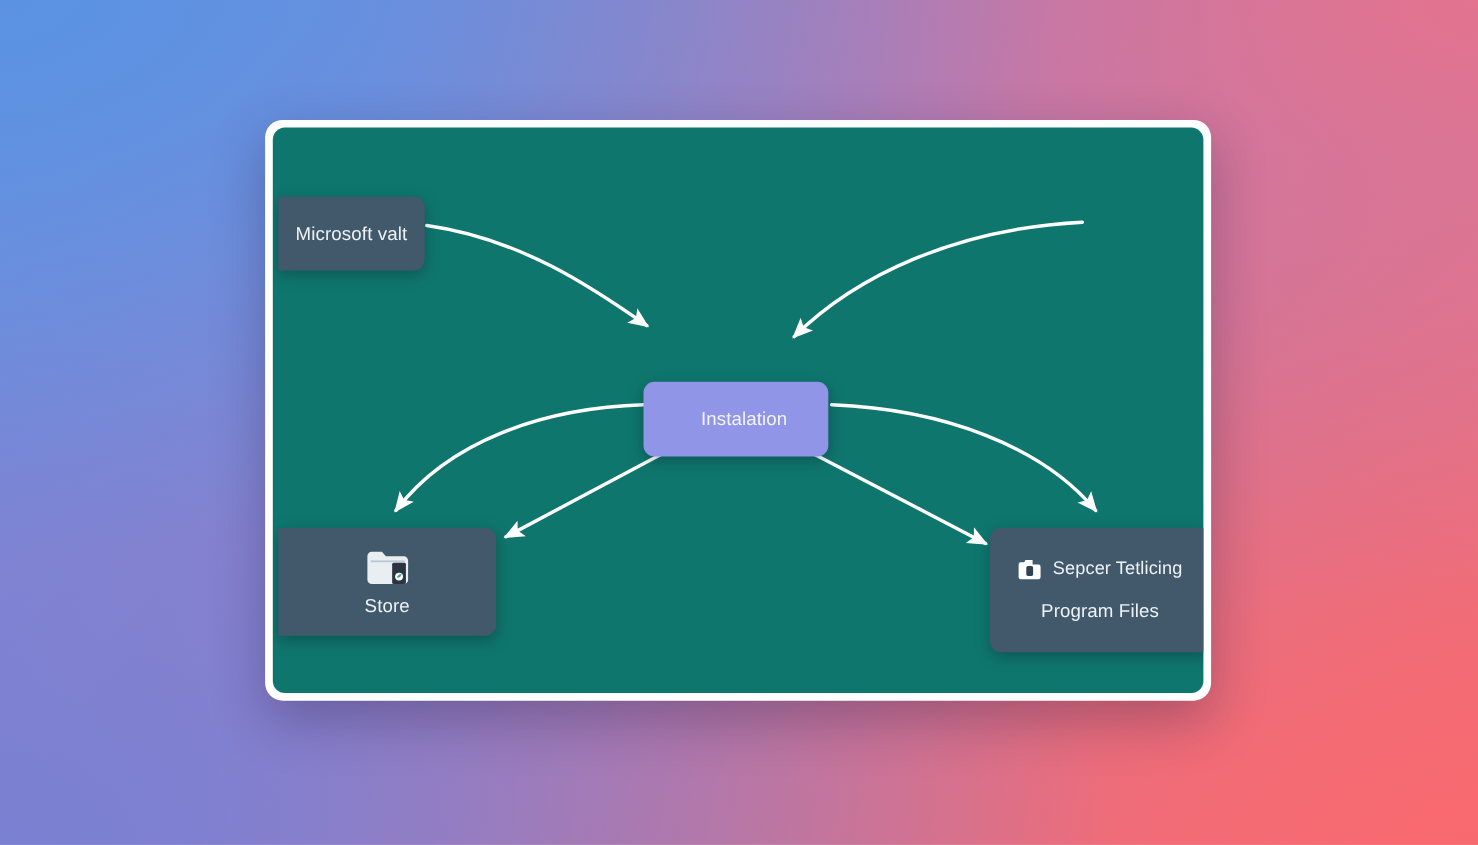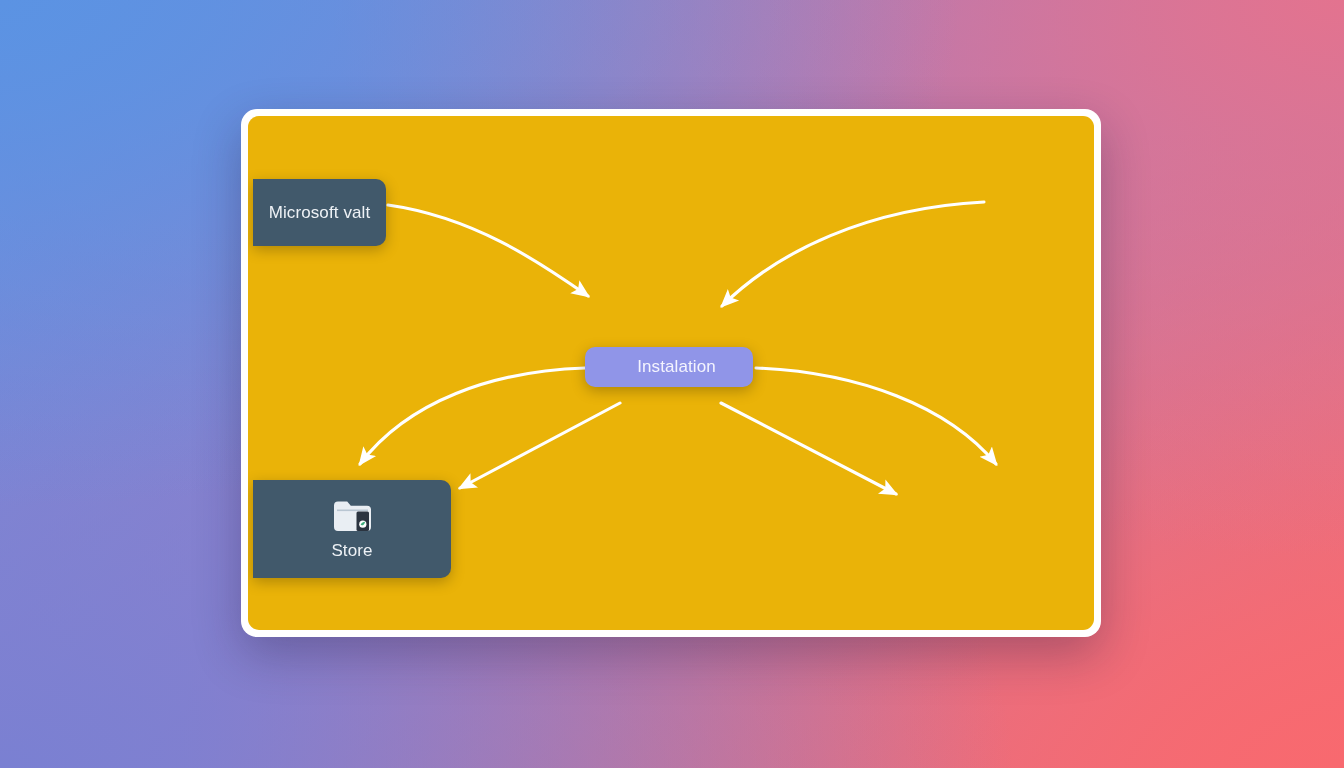--- a/index.html
+++ b/index.html
@@ -25,21 +25,21 @@
     left:241px; top:109px;
     width:860px; height:528px;
     background:#ffffff;
     border-radius:16px;
     box-shadow:0 18px 48px rgba(30,20,60,0.30);
     padding:7px;
   }
   .canvas {
     position:relative;
     width:100%; height:100%;
-    background:#eab308;
+    background:#0f766e;
     border-radius:11px;
     overflow:hidden;
   }
 
   
   .arrows {
     position:absolute; inset:0;
     width:100%; height:100%;
     pointer-events:none;
   }
@@ -69,21 +69,21 @@
     width:133px; height:67px;
     border-top-left-radius:0;
     border-bottom-left-radius:0;
     justify-content:center;
     align-items:center;
   }
 
   
   .node-install {
     left:337px; top:231px;
-    width:168px; height:40px;
+    width:168px; height:68px;
     background:#9095e8;
     border-radius:10px;
     padding-left:15px;
   }
   .node-install .node-label { color:#f4f4fe; font-size:17px; }
 
   
   .node-store {
     left:5px; top:364px;
     width:198px; height:98px;
@@ -149,15 +149,25 @@
       <svg class="icon-folder" width="42" height="36" viewBox="0 0 42 36">
         <path d="M3 7.5a4 4 0 0 1 4-4h9.2l3.6 4.2H36a4 4 0 0 1 4 4V29a4 4 0 0 1-4 4H7a4 4 0 0 1-4-4z" fill="#e9eef3"></path>
         <rect x="6" y="11.5" width="31" height="1.6" fill="#b9c6d2"></rect>
         <rect x="25.5" y="13.5" width="12.5" height="19.5" rx="1.5" fill="#2b3440"></rect>
         <circle cx="31.8" cy="26.2" r="3.6" fill="#ffffff"></circle>
         <path d="M29.6 26.6c1.4-2.2 3-2.9 4.4-2.7-.3 2.2-1.8 3.5-3.4 3.4z" fill="#3fae7e"></path>
       </svg>
       <span class="node-label">Store</span>
     </div>
 
+    <div class="node node-program">
+      <div class="row-icon-text">
+        <svg class="icon-camera" width="22" height="20" viewBox="0 0 22 20">
+          <path d="M1 5.2a2 2 0 0 1 2-2h3.1l1.2-2.2h6.4V5.2H19a2 2 0 0 1 2 2v9.4a2 2 0 0 1-2 2H3a2 2 0 0 1-2-2z" fill="#ffffff"></path>
+          <rect x="8" y="6.6" width="6.2" height="9" rx="1.6" fill="#2f4352"></rect>
+        </svg>
+        <span class="node-label">Sepcer Tetlicing</span>
+      </div>
+      <span class="node-label">Program Files</span>
+    </div>
 
   </div>
 </div>
 
 </body></html>

